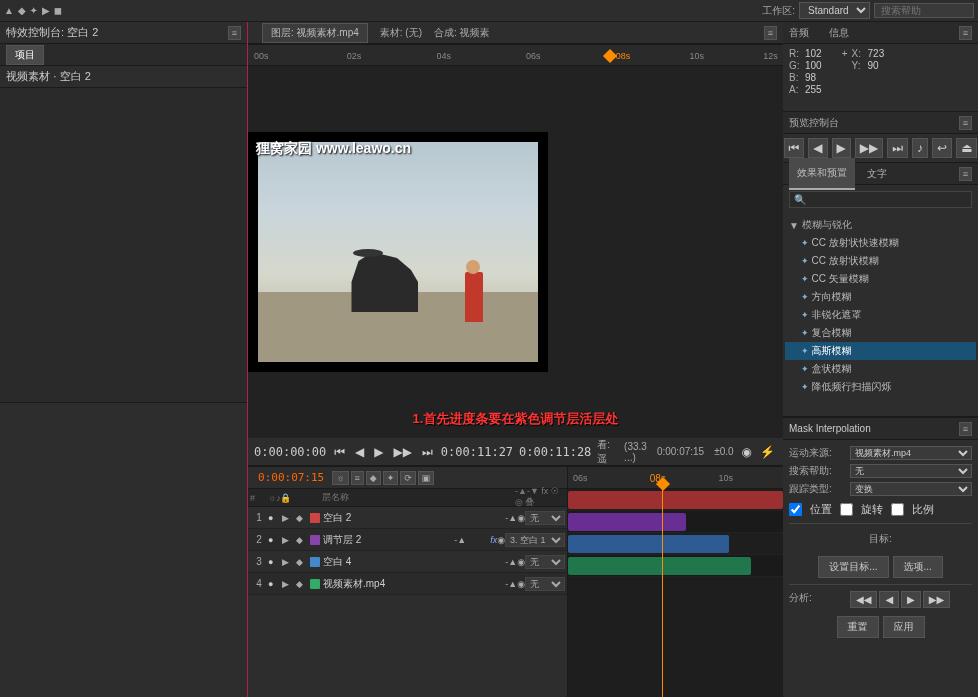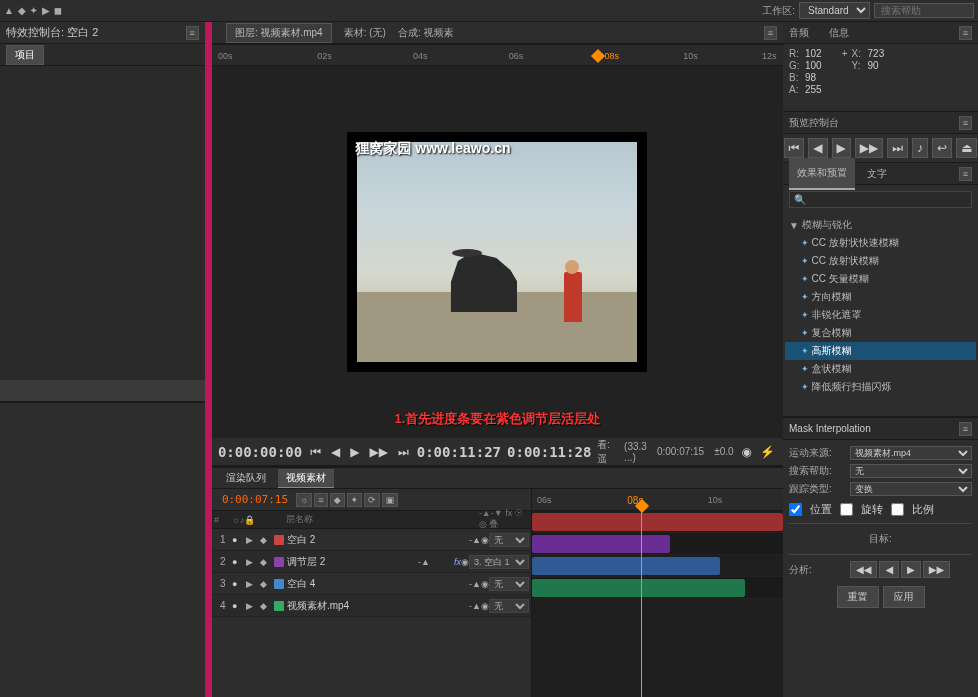--- a/index.html
+++ b/index.html
@@ -8,42 +8,42 @@
     
     .top-toolbar { background: #2d2d2d; height: 22px; display: flex; align-items: center; padding: 0 4px; border-bottom: 1px solid #1a1a1a; gap: 4px; }
     .workspace-label { margin-left: auto; display: flex; align-items: center; gap: 4px; }
     .workspace-select { background: #3a3a3a; border: 1px solid #555; color: #ccc; font-size: 10px; padding: 1px 4px; }
     .search-box { background: #3a3a3a; border: 1px solid #555; color: #ccc; font-size: 10px; padding: 1px 20px 1px 6px; width: 100px; }
 
     
     .main-layout { display: flex; height: calc(697px - 22px); }
 
     
-    .left-panel { width: 320px; display: flex; flex-direction: column; border-right: 7px solid #be185d; }
+    .left-panel { width: 320px; display: flex; flex-direction: column; border-right: 1px solid #be185d; }
     .panel-header { background: #2d2d2d; height: 22px; display: flex; align-items: center; padding: 0 6px; border-bottom: 1px solid #1a1a1a; gap: 4px; }
     .panel-title { color: #ccc; font-size: 11px; }
     .panel-tab { background: #3c3c3c; padding: 2px 8px; font-size: 10px; color: #bbb; border: 1px solid #555; cursor: pointer; }
     .panel-tab.active { background: #4a4a4a; color: #fff; }
     .panel-controls { display: flex; align-items: center; margin-left: auto; gap: 2px; }
     .ctrl-btn { background: #444; border: 1px solid #555; color: #aaa; font-size: 9px; padding: 1px 3px; cursor: pointer; }
 
     .effect-controls-label { background: #2d2d2d; color: #ccc; padding: 3px 6px; font-size: 11px; border-bottom: 1px solid #1a1a1a; }
     .project-content { background: #2a2a2a; flex: 1; padding: 4px; overflow: hidden; }
 
     .preview-header { background: #2d2d2d; height: 22px; display: flex; align-items: center; padding: 0 6px; border-bottom: 1px solid #1a1a1a; gap: 4px; }
     .preview-tabs { display: flex; align-items: center; gap: 2px; padding-left: 8px; }
     .preview-tab { background: #3c3c3c; padding: 2px 8px; font-size: 10px; color: #bbb; border: 1px solid #555; }
 
-    .preview-area { background: #1a1a1a; flex: 1; position: relative; display: flex; align-items: center; justify-content: center; overflow: hidden; }
+    .preview-area { background: #1a1a1a; flex: 1; position: relative; display: flex; align-items: center; justify-content: flex-start; overflow: hidden; }
 
     .preview-timeline { height: 22px; background: #2a2a2a; display: flex; align-items: center; padding: 0 4px; border-top: 1px solid #1a1a1a; border-bottom: 1px solid #1a1a1a; position: relative; }
     .timeline-ruler { flex: 1; height: 100%; position: relative; overflow: hidden; }
 
     .preview-controls { background: #2d2d2d; height: 28px; display: flex; align-items: center; padding: 0 6px; gap: 6px; border-bottom: 1px solid #1a1a1a; }
-    .time-display { color: #ccc; font-size: 14px; font-family: monospace; font-weight: bold; }
+    .time-display { color: #ccc; font-size: 12px; font-family: monospace; }
     .playback-btn { background: transparent; border: none; color: #ccc; cursor: pointer; font-size: 12px; padding: 0 2px; }
     .preview-opts { display: flex; gap: 4px; align-items: center; margin-left: auto; }
     .timeline-header { background: #2d2d2d; height: 22px; display: flex; align-items: center; padding: 0 6px; border-top: 1px solid #1a1a1a; border-bottom: 1px solid #1a1a1a; gap: 4px; }
     .tl-tab { padding: 2px 8px; font-size: 10px; cursor: pointer; }
     .tl-tab.active { background: #4a4a4a; color: #fff; border-bottom: 1px solid #ff6600; }
 
     .timeline-body { display: flex; flex: 1; overflow: hidden; }
     .timeline-layers { width: 320px; background: #2d2d2d; border-right: 1px solid #1a1a1a; display: flex; flex-direction: column; }
 
     .tl-toolbar { background: #2d2d2d; height: 22px; display: flex; align-items: center; padding: 0 4px; gap: 2px; border-bottom: 1px solid #1a1a1a; }
@@ -91,21 +91,21 @@
     .effect-category { color: #aaa; font-size: 10px; padding: 2px 4px; display: flex; align-items: center; gap: 3px; }
     .effect-item { color: #bbb; font-size: 10px; padding: 2px 4px 2px 16px; display: flex; align-items: center; gap: 3px; cursor: pointer; }
     .effect-item.highlighted { background: #1a5276; color: #fff; }
     .effect-icon { color: #7fb3d3; font-size: 9px; }
 
     
     .tracker-panel { height: 280px; border-top: 1px solid #1a1a1a; display: flex; flex-direction: column; }
     .tracker-header { background: #2a2a2a; height: 22px; display: flex; align-items: center; padding: 0 6px; border-bottom: 1px solid #1a1a1a; }
     .tracker-title { color: #ccc; font-size: 10px; }
     .tracker-content { padding: 6px; display: flex; flex-direction: column; gap: 4px; }
-    .tracker-row { display: flex; align-items: center; gap: 6px; }
+    .tracker-row { display: flex; align-items: flex-start; gap: 6px; }
     .tracker-label { color: #aaa; font-size: 10px; width: 55px; }
     .tracker-select { background: #3a3a3a; border: 1px solid #555; color: #ccc; font-size: 9px; flex: 1; }
     .tracker-checkbox { display: flex; gap: 8px; align-items: center; margin-top: 2px; }
     .tracker-divider { border: none; border-top: 1px solid #444; margin: 2px 0; }
     .tracker-btn-row { display: flex; gap: 4px; justify-content: center; margin-top: 4px; }
     .tracker-btn { background: #444; border: 1px solid #555; color: #ccc; font-size: 10px; padding: 3px 10px; cursor: pointer; }
 
     
     ::-webkit-scrollbar { width: 8px; height: 8px; }
     ::-webkit-scrollbar-track { background: #2a2a2a; }
@@ -142,20 +142,21 @@
     <div class="left-upper">
       <div class="panel-header">
         <span class="panel-title">特效控制台: 空白 2</span>
         <div class="panel-controls">
           <button class="ctrl-btn">≡</button>
         </div>
       </div>
       <div class="panel-header" style="background:#2a2a2a;">
         <div class="panel-tab active">项目</div>
       </div>
+      <div class="effect-controls-label">视频素材 · 空白 2</div>
       <div class="project-content" style="height:calc(380px - 66px);"></div>
     </div>
 
     <div style="flex:1;background:#2d2d2d;border-top:1px solid #1a1a1a;"></div>
 
   </div>
 
   <div class="center-and-bottom">
 
     <div style="flex:1;display:flex;flex-direction:column;border-bottom:1px solid #1a1a1a;">
@@ -226,24 +227,20 @@
         <span style="color:#aaa;font-size:10px;margin-left:4px;">0:00:07:15</span>
         <span style="color:#aaa;font-size:10px;margin-left:4px;">±0.0</span>
         <div class="preview-opts">
           <button class="playback-btn">◉</button>
           <button class="playback-btn">⚡</button>
         </div>
       </div>
     </div>
 
     <div class="bottom-timeline">
-      <div class="timeline-header">
-        <div class="tl-tab">渲染队列</div>
-        <div class="tl-tab active">视频素材</div>
-      </div>
 
       <div class="timeline-body">
 
         <div class="timeline-layers">
 
           <div class="tl-toolbar">
             <span class="tl-time">0:00:07:15</span>
             <button class="tl-tool-btn">☼</button>
             <button class="tl-tool-btn">≡</button>
             <button class="tl-tool-btn">◆</button>
@@ -503,20 +500,24 @@
           <span>位置</span>
           <input type="checkbox" style="">
           <span>旋转</span>
           <input type="checkbox" style="">
           <span>比例</span>
         </div>
         <hr class="tracker-divider">
         <div style="text-align:center;color:#aaa;font-size:10px;padding:2px;">
           <span>目标:</span>
         </div>
+        <div class="tracker-btn-row">
+          <button class="tracker-btn">设置目标...</button>
+          <button class="tracker-btn">选项...</button>
+        </div>
         <hr class="tracker-divider">
         <div class="tracker-row">
           <span class="tracker-label">分析:</span>
           <div style="display:flex;gap:2px;">
             <button class="tracker-btn" style="padding:2px 5px;">◀◀</button>
             <button class="tracker-btn" style="padding:2px 5px;">◀</button>
             <button class="tracker-btn" style="padding:2px 5px;">▶</button>
             <button class="tracker-btn" style="padding:2px 5px;">▶▶</button>
           </div>
         </div>

